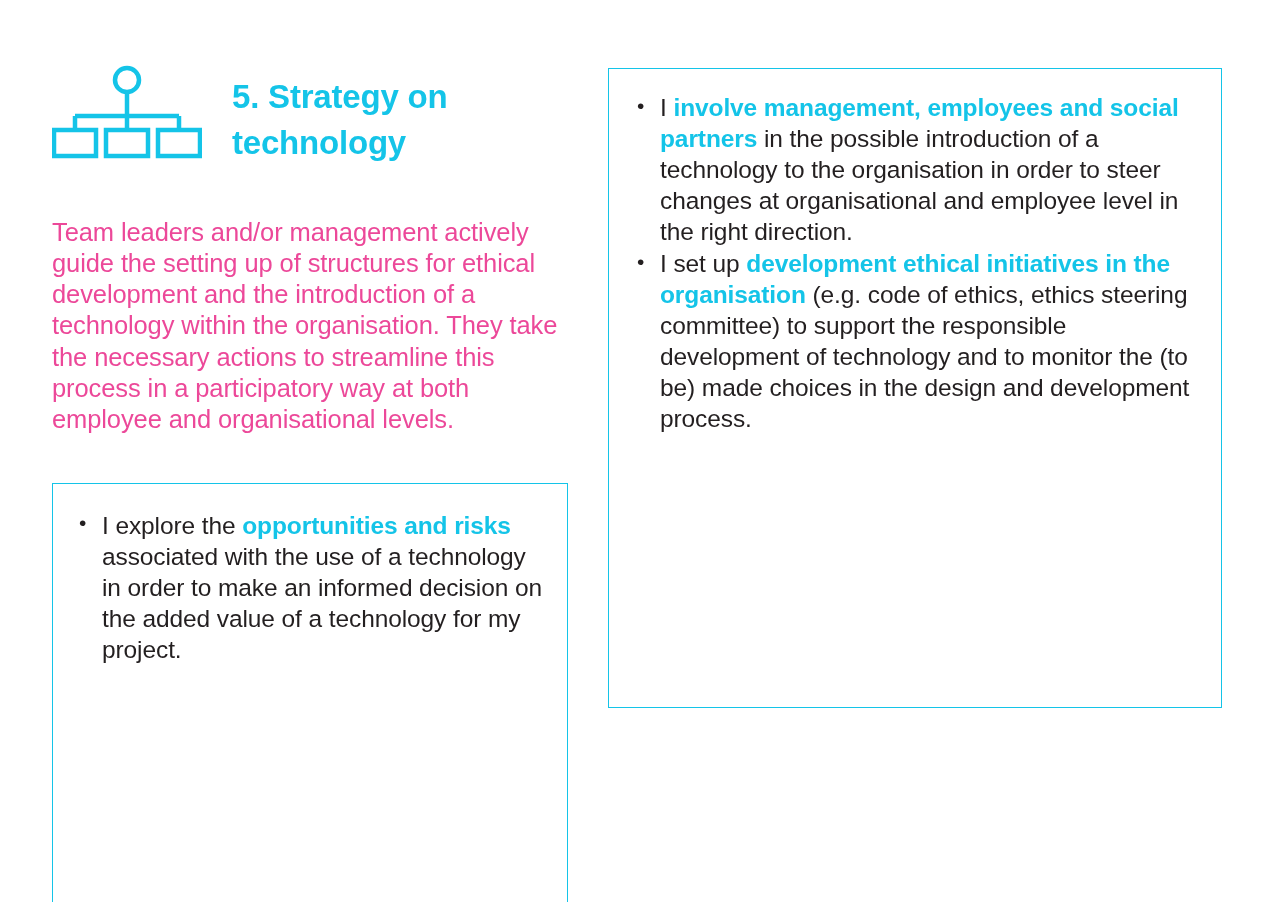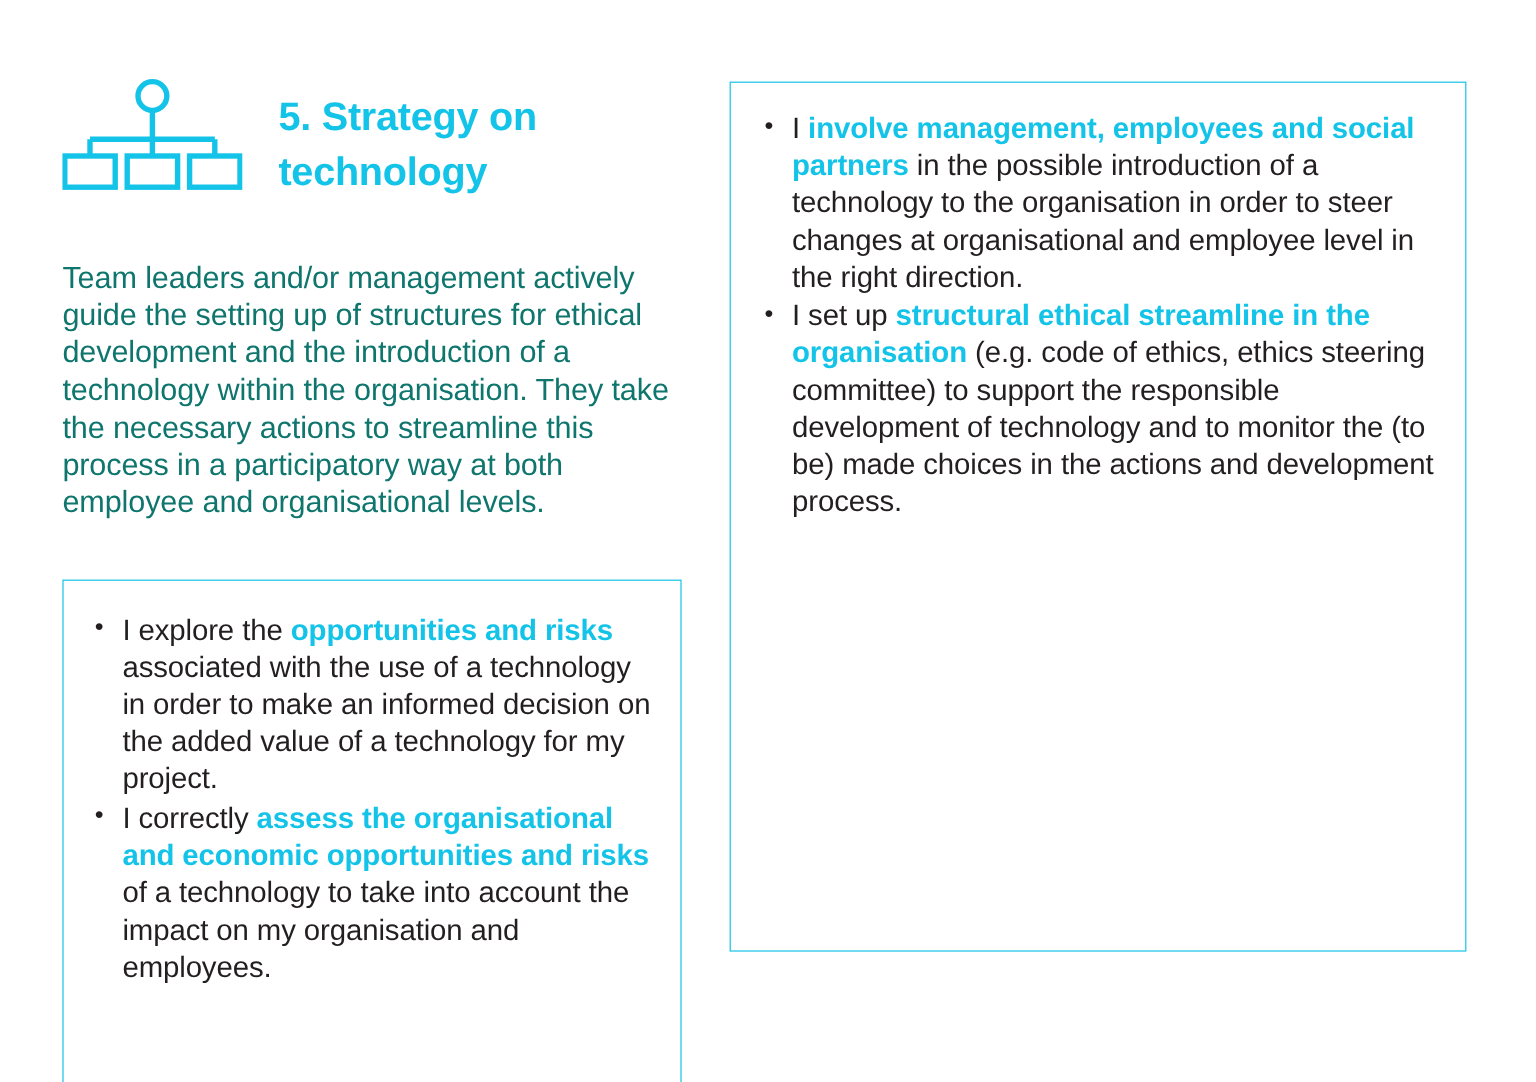--- a/index.html
+++ b/index.html
@@ -47,21 +47,21 @@
     font-weight: bold;
     color: #14c4e8;
     letter-spacing: -0.2px;
     margin-top: 14px;
   }
 
   .intro {
     margin-top: 52px;
     font-size: 25.5px;
     line-height: 1.22;
-    color: #0f766e;
+    color: #ec4899;
     letter-spacing: -0.1px;
     width: 530px;
   }
 
   
   .box {
     box-sizing: border-box;
     border: 1.6px solid #14c4e8;
     background: #ffffff;
   }
@@ -73,21 +73,21 @@
     width: 516px;
     height: 438px;
     padding: 26px 24px 20px 20px;
   }
 
   .box-right {
     position: absolute;
     left: 608px;
     top: 68px;
     width: 614px;
-    height: 725px;
+    height: 640px;
     padding: 24px 22px 20px 22px;
   }
 
   ul.bullets {
     list-style: none;
     margin: 0;
     padding: 0;
   }
 
   ul.bullets li {
@@ -145,24 +145,23 @@
       </div>
       <div class="title">5. Strategy on technology</div>
     </div>
 
     <div class="intro">Team leaders and/or management actively guide the setting up of structures for ethical development and the introduction of a technology within the organisation. They take the necessary actions to streamline this process in a participatory way at both employee and organisational levels.</div>
   </div>
 
   <div class="box box-left">
     <ul class="bullets">
         <li><span>I explore the </span><span class="hl">opportunities and risks</span><span> associated with the use of a technology in order to make an informed decision on the added value of a technology for my project.</span></li>
-        <li><span>I correctly </span><span class="hl">assess the organisational and economic opportunities and risks</span><span> of a technology to take into account the impact on my organisation and employees.</span></li>
       </ul>
   </div>
 
   <div class="box box-right">
     <ul class="bullets">
         <li><span>I </span><span class="hl">involve management, employees and social partners</span><span> in the possible introduction of a technology to the organisation in order to steer changes at organisational and employee level in the right direction.</span></li>
-        <li><span>I set up </span><span class="hl">structural ethical streamline in the organisation</span><span> (e.g. code of ethics, ethics steering committee) to support the responsible development of technology and to monitor the (to be) made choices in the actions and development process.</span></li>
+        <li><span>I set up </span><span class="hl">development ethical initiatives in the organisation</span><span> (e.g. code of ethics, ethics steering committee) to support the responsible development of technology and to monitor the (to be) made choices in the design and development process.</span></li>
       </ul>
   </div>
 
 </div>
 
 </body></html>

